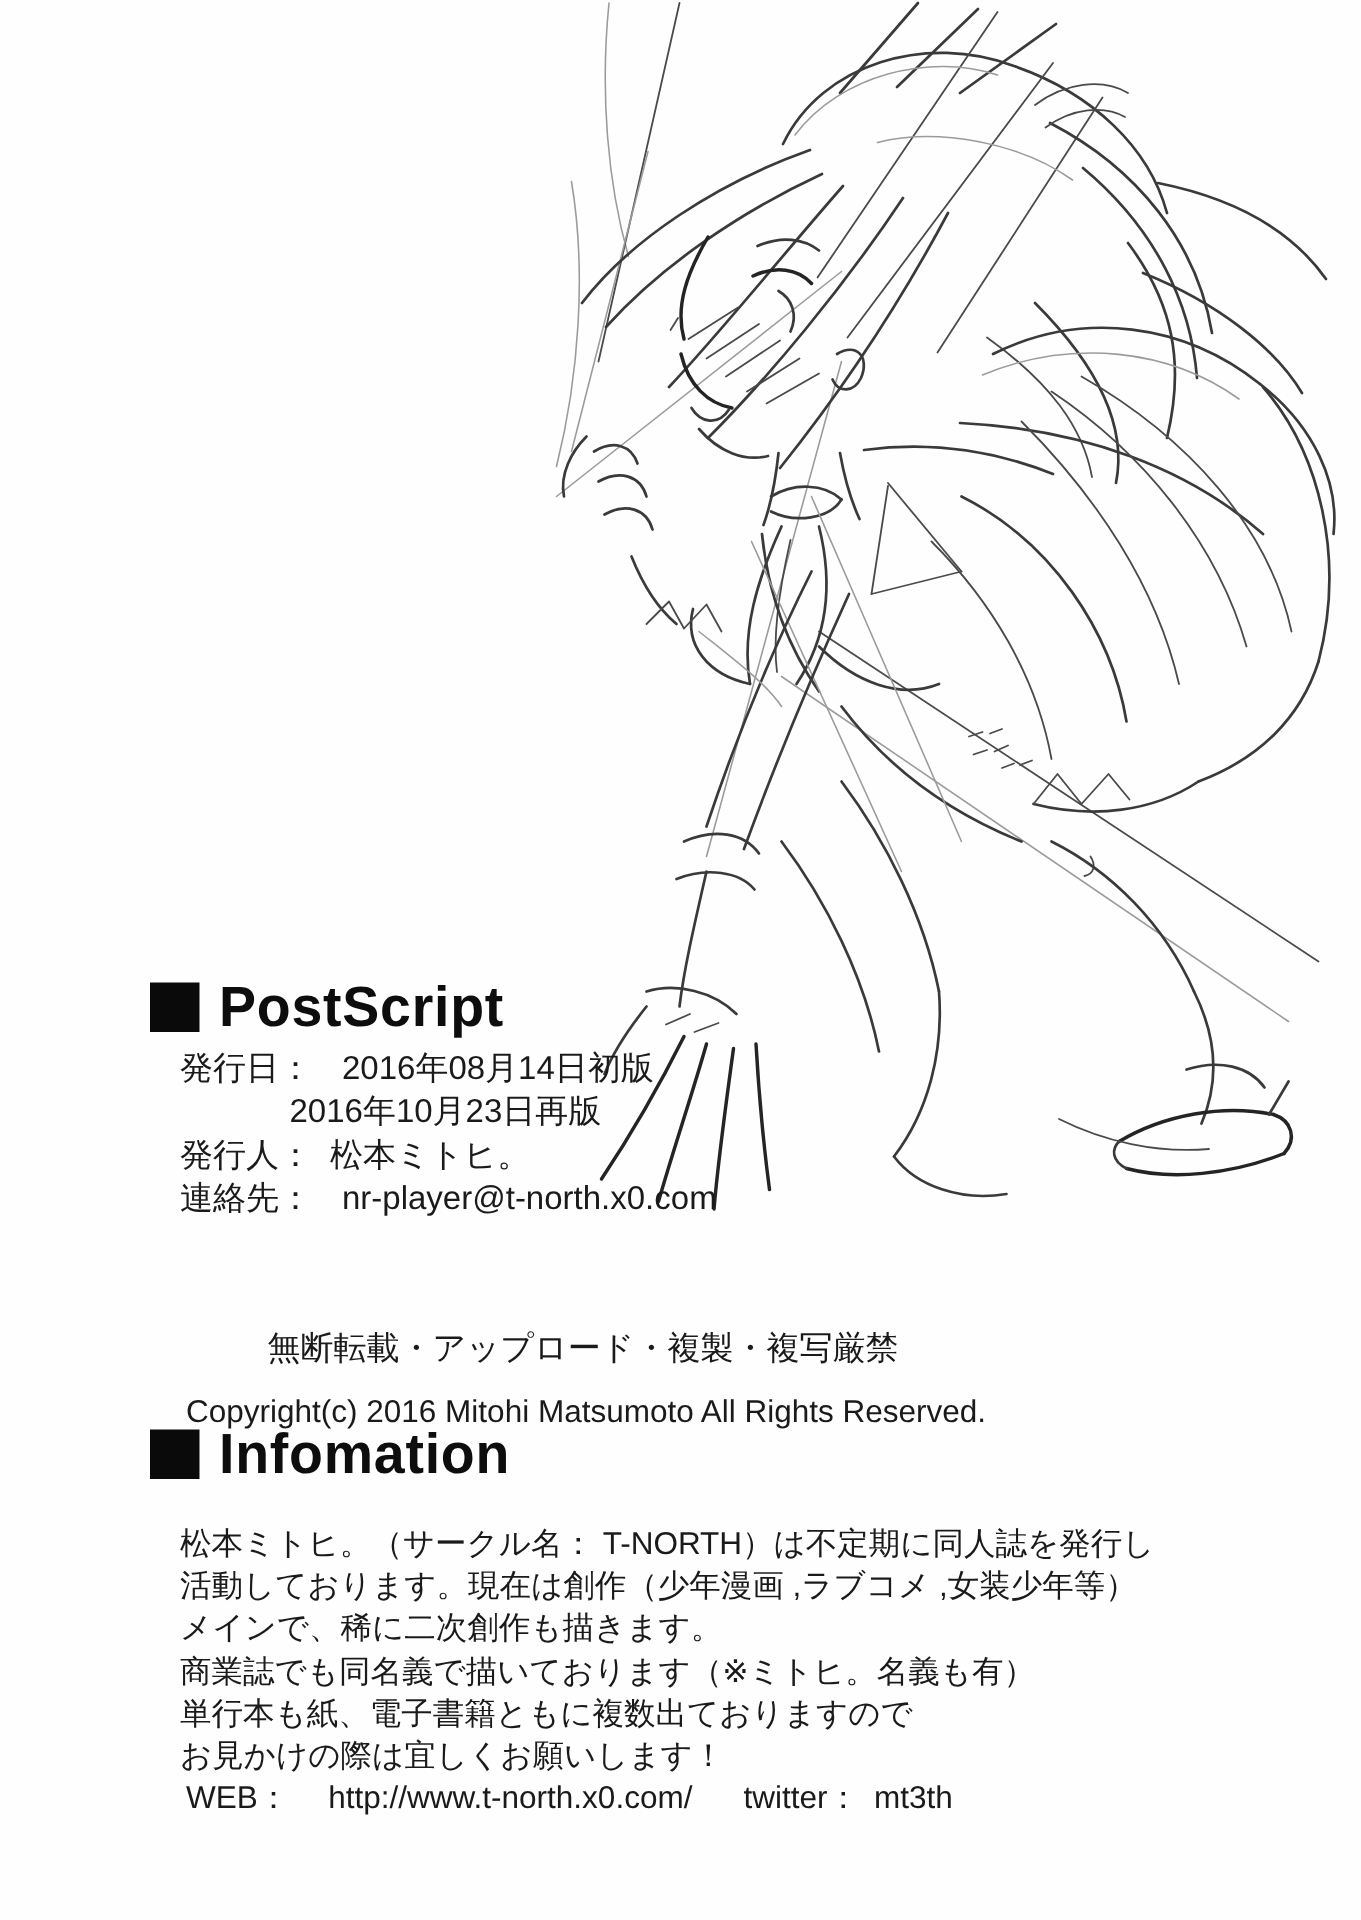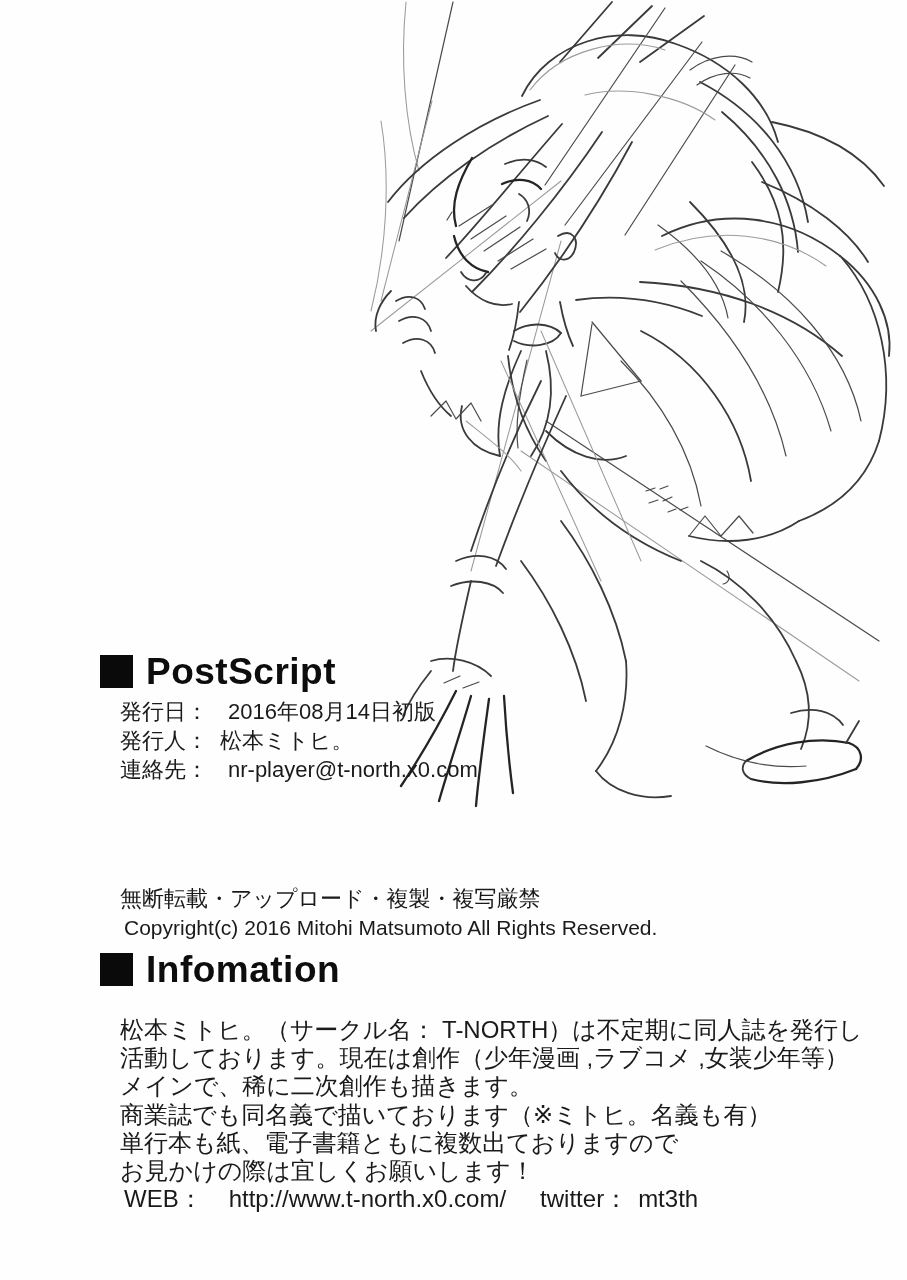--- a/index.html
+++ b/index.html
@@ -31,24 +31,24 @@
   #ps-heading{top:653px;}
   #info-heading{top:951px;}
 
   .ps-block{position:absolute;left:120px;top:697px;font-size:22px;line-height:29px;color:#1a1a1a;}
   .ps-row{white-space:nowrap;}
   .ps-row .lab{display:inline-block;min-width:88px;}
   .ps-row .val{margin-left:20px;}
   .ps-row.tight .val{margin-left:12px;}
   .ps-row.indent{padding-left:73px;}
 
-  .copyright-block{position:absolute;left:120px;top:884px;font-size:22px;line-height:29px;color:#1a1a1a;}
-  .copyright-block .c2{font-size:21px;padding-left:4px;}
-
-  .info-block{position:absolute;left:120px;top:1016px;font-size:24px;line-height:28.2px;color:#1a1a1a;}
+  .copyright-block{position:absolute;left:120px;top:884px;font-size:22px;line-height:29px;color:#1a1a1a;text-align:center;}
+  .copyright-block .c2{font-size:21px;padding-left:4px;margin-top:14px;}
+
+  .info-block{position:absolute;left:120px;top:1016px;font-size:21px;line-height:28.2px;color:#1a1a1a;}
   .info-line{white-space:nowrap;}
   .web-line{padding-left:4px;}
   .web-line .url{margin-left:26px;}
   .web-line .tw-label{margin-left:34px;}
   .web-line .tw-val{margin-left:10px;}
 </style>
 </head>
 <body>
 
 <div class="page">
@@ -182,20 +182,23 @@
 
   <div class="section-heading" id="ps-heading">
     <div class="bullet"></div>
     <div class="heading-text">PostScript</div>
   </div>
 
   <div class="ps-block">
     <div class="ps-row">
       <span class="lab">発行日：</span><span class="val">2016年08月14日初版</span>
     </div>
+    <div class="ps-row indent">
+      <span>2016年10月23日再版</span>
+    </div>
     <div class="ps-row tight">
       <span class="lab">発行人：</span><span class="val">松本ミトヒ。</span>
     </div>
     <div class="ps-row">
       <span class="lab">連絡先：</span><span class="val">nr-player@t-north.x0.com</span>
     </div>
   </div>
 
   <div class="copyright-block">
     <div class="c1">無断転載・アップロード・複製・複写厳禁</div>

